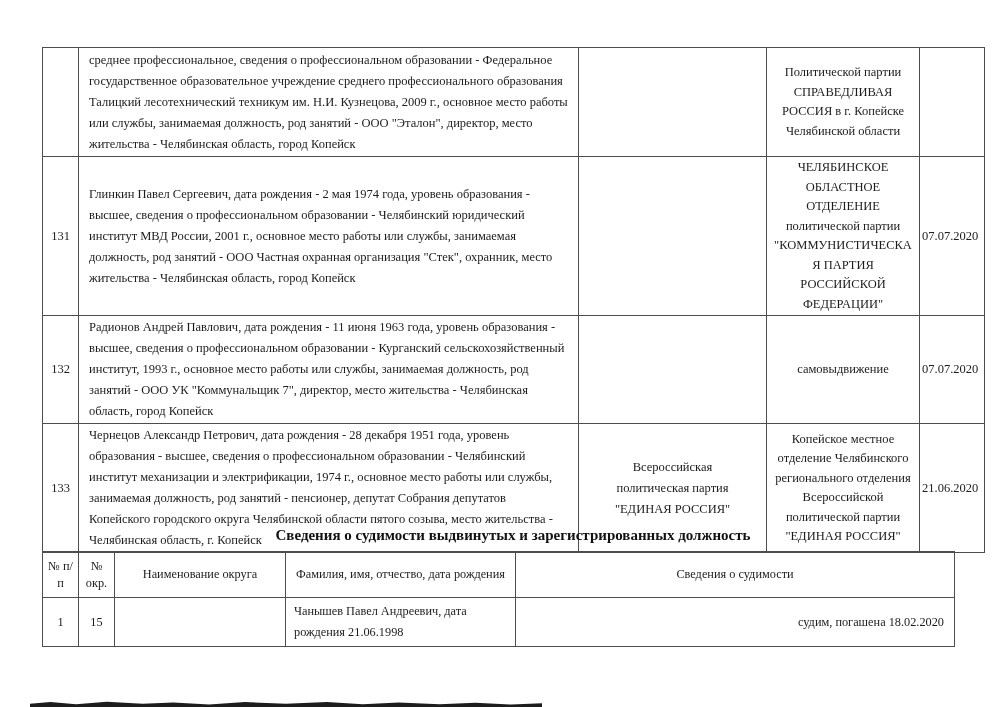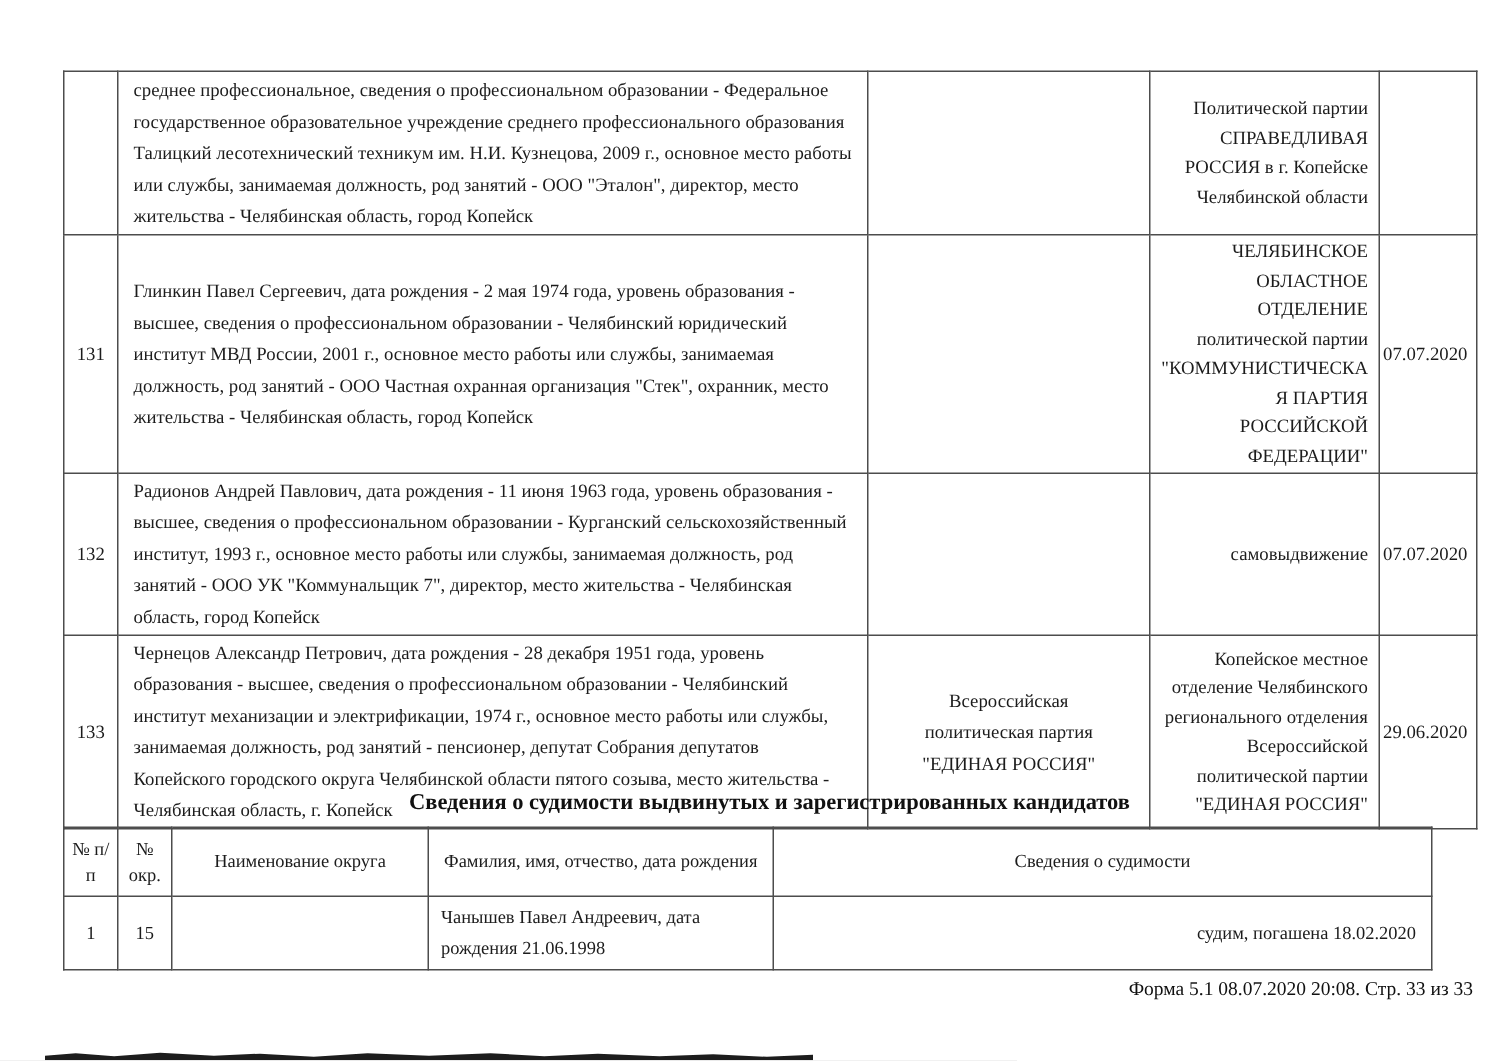--- a/index.html
+++ b/index.html
@@ -18,21 +18,21 @@
   }
   table.t1 td{
     border:1px solid #4d4d4d;
     vertical-align:middle;
     font-size:12.5px;
     overflow:hidden;
   }
   table.t1 td.num{text-align:center;}
   table.t1 td.info{text-align:left;padding:1px 8px 1px 10px;line-height:21px;}
   table.t1 td.nom{text-align:center;padding:1px 17px;line-height:21px;}
-  table.t1 td.party{text-align:right;padding:1px 7px;line-height:19.5px;overflow-wrap:break-word;word-break:break-word;}
+  table.t1 td.party{text-align:center;padding:1px 7px;line-height:19.5px;overflow-wrap:break-word;word-break:break-word;}
   table.t1 td.date{text-align:left;padding:0 2px;}
   tr.ra td{height:106px;}
   tr.rb td{height:153px;margin-left:18px;}
   tr.rc td{height:88px;}
   tr.rd td{height:121px;}
   
   .heading{
     position:absolute;left:42px;top:527px;width:942px;
     text-align:center;font-weight:bold;font-size:15px;color:#111;
   }
@@ -96,26 +96,26 @@
         <td class="info">Радионов Андрей Павлович, дата рождения - 11 июня 1963 года, уровень образования - высшее, сведения о профессиональном образовании - Курганский сельскохозяйственный институт, 1993 г., основное место работы или службы, занимаемая должность, род занятий - ООО УК "Коммунальщик 7", директор, место жительства - Челябинская область, город Копейск</td>
         <td class="nom"></td>
         <td class="party">самовыдвижение</td>
         <td class="date">07.07.2020</td>
       </tr>
       <tr class="rd">
         <td class="num">133</td>
         <td class="info">Чернецов Александр Петрович, дата рождения - 28 декабря 1951 года, уровень образования - высшее, сведения о профессиональном образовании - Челябинский институт механизации и электрификации, 1974 г., основное место работы или службы, занимаемая должность, род занятий - пенсионер, депутат Собрания депутатов Копейского городского округа Челябинской области пятого созыва, место жительства - Челябинская область, г. Копейск</td>
         <td class="nom">Всероссийская политическая партия "ЕДИНАЯ РОССИЯ"</td>
         <td class="party">Копейское местное отделение Челябинского регионального отделения Всероссийской политической партии "ЕДИНАЯ РОССИЯ"</td>
-        <td class="date">29.06.2020</td>
+        <td class="date">21.06.2020</td>
       </tr>
     </tbody>
   </table>
 
-  <div class="heading">Сведения о судимости выдвинутых и зарегистрированных кандидатов</div>
+  <div class="heading">Сведения о судимости выдвинутых и зарегистрированных должность</div>
 
   <table class="t2">
     <colgroup>
       <col style="width:36px">
         <col style="width:36px">
         <col style="width:171px">
         <col style="width:230px">
         <col style="width:439px">
     </colgroup>
     <thead>
@@ -131,17 +131,16 @@
       <tr>
         <td class="c-center">1</td>
         <td class="c-center">15</td>
         <td class="c-name"></td>
         <td class="c-name">Чанышев Павел Андреевич, дата рождения 21.06.1998</td>
         <td class="c-conv">судим, погашена 18.02.2020</td>
       </tr>
     </tbody>
   </table>
 
-  <div class="footer">Форма 5.1 08.07.2020 20:08. Стр. 33 из 33</div>
 
   <div class="scan-artifact"></div>
 
 </div>
 
 </body></html>

